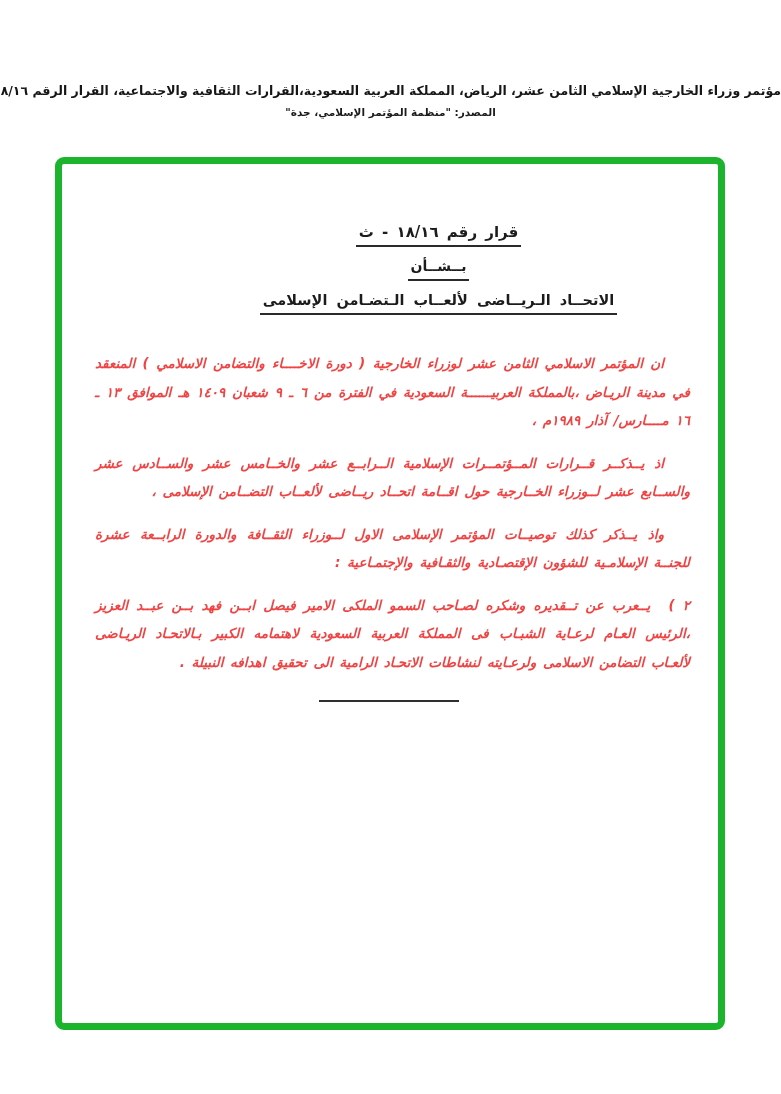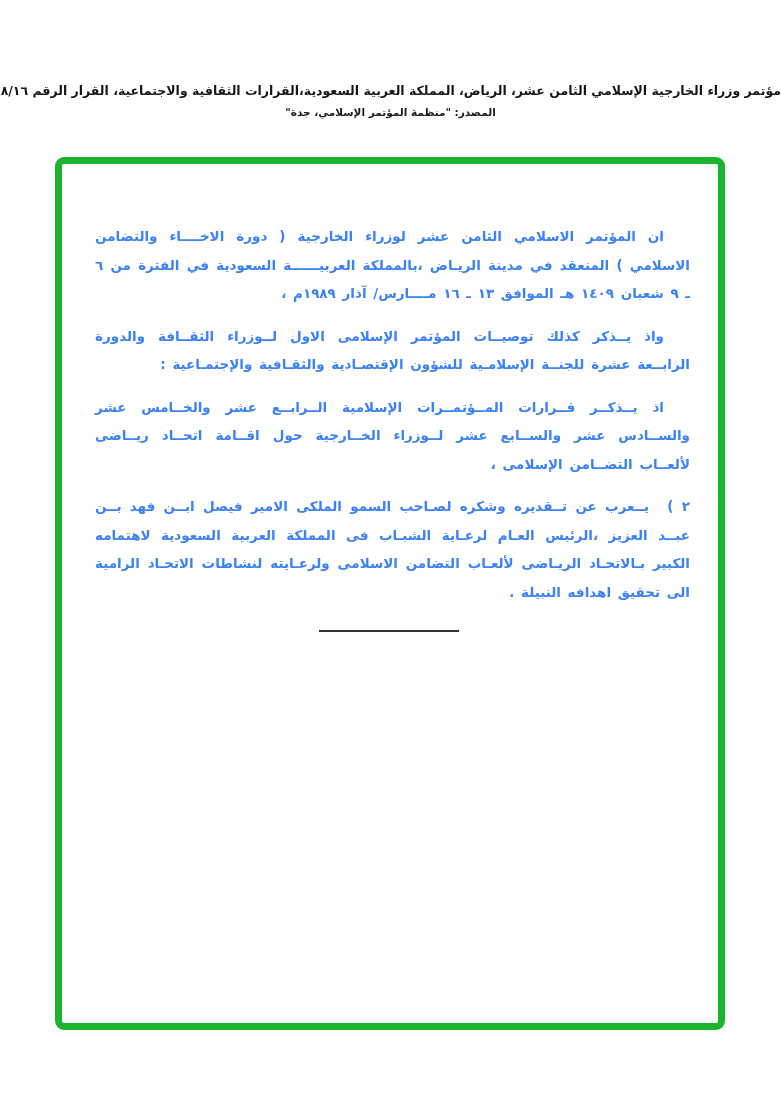--- a/index.html
+++ b/index.html
@@ -71,22 +71,23 @@
   .t1 { font-size: 15px; word-spacing: 3px; }
   .t2 { font-size: 14px; }
   .t3 { font-size: 14.5px; word-spacing: 4px; }
   
   .para {
     margin: 0 0 14px 0;
     font-size: 13.5px;
     font-weight: bold;
     line-height: 28.5px;
     text-align: justify;
-    color: #3b82f6;
+    color: #ef4444;
     word-spacing: 2px;
+    font-style: italic;
   }
   .indent { text-indent: 26px; }
   .item { margin-top: 14px; }
   .item .num { padding-left: 10px; }
   
   .end-rule {
     width: 140px;
     border-top: 2px solid #2f2f2f;
     margin: 24px auto 0;
     position: relative;
@@ -98,26 +99,37 @@
 
 <div class="page">
 
   <header class="doc-header">
     <div class="cite">مؤتمر وزراء الخارجية الإسلامي الثامن عشر، الرياض، المملكة العربية السعودية،القرارات الثقافية والاجتماعية، القرار الرقم ١٨/١٦-ث</div>
     <div class="source">المصدر:  "منظمة المؤتمر الإسلامي، جدة"</div>
   </header>
 
   <div class="frame">
 
+    <div class="title-block">
+      <div class="title-line">
+        <span class="u t1">قرار رقم ١٨/١٦ - ث</span>
+      </div>
+      <div class="title-line">
+        <span class="u t2">بــشــأن</span>
+      </div>
+      <div class="title-line">
+        <span class="u t3">الاتحــاد الـريــاضى لألعــاب الـتضـامن الإسلامى</span>
+      </div>
+    </div>
 
     <p class="para indent">ان المؤتمر الاسلامي الثامن عشر لوزراء الخارجية ( دورة الاخــــاء والتضامن الاسلامي ) المنعقد في مدينة الريـاض ،بالمملكة العربيــــــة السعودية في الفترة من ٦ ـ ٩ شعبان ١٤٠٩ هـ الموافق ١٣ ـ ١٦ مــــارس/ آذار ١٩٨٩م ،</p>
 
+    <p class="para indent">اذ يــذكــر قــرارات المــؤتمــرات الإسلامية الــرابــع عشر والخــامس عشر والســادس عشر والســابع عشر لــوزراء الخــارجية حول اقــامة اتحــاد ريــاضى لألعــاب التضــامن الإسلامى ،</p>
+
     <p class="para indent">واذ يــذكر كذلك توصيــات المؤتمر الإسلامى الاول لــوزراء الثقــافة والدورة الرابــعة عشرة للجنــة الإسلامـية للشؤون الإقتصـادية والثقـافية والإجتمـاعية :</p>
-
-    <p class="para indent">اذ يــذكــر قــرارات المــؤتمــرات الإسلامية الــرابــع عشر والخــامس عشر والســادس عشر والســابع عشر لــوزراء الخــارجية حول اقــامة اتحــاد ريــاضى لألعــاب التضــامن الإسلامى ،</p>
 
 
     <p class="para item">
       <span class="num">٢ )</span>
       <span>يــعرب عن تــقديره وشكره لصـاحب السمو الملكى الامير فيصل ابــن فهد بــن عبــد العزيز ،الرئيس العـام لرعـاية الشبـاب فى المملكة العربية السعودية لاهتمامه الكبير بـالاتحـاد الريـاضى لألعـاب التضامن الاسلامى ولرعـايته لنشاطات الاتحـاد الرامية الى تحقيق اهدافه النبيلة .</span>
     </p>
 
     <div class="end-rule"></div>
 
   </div>

